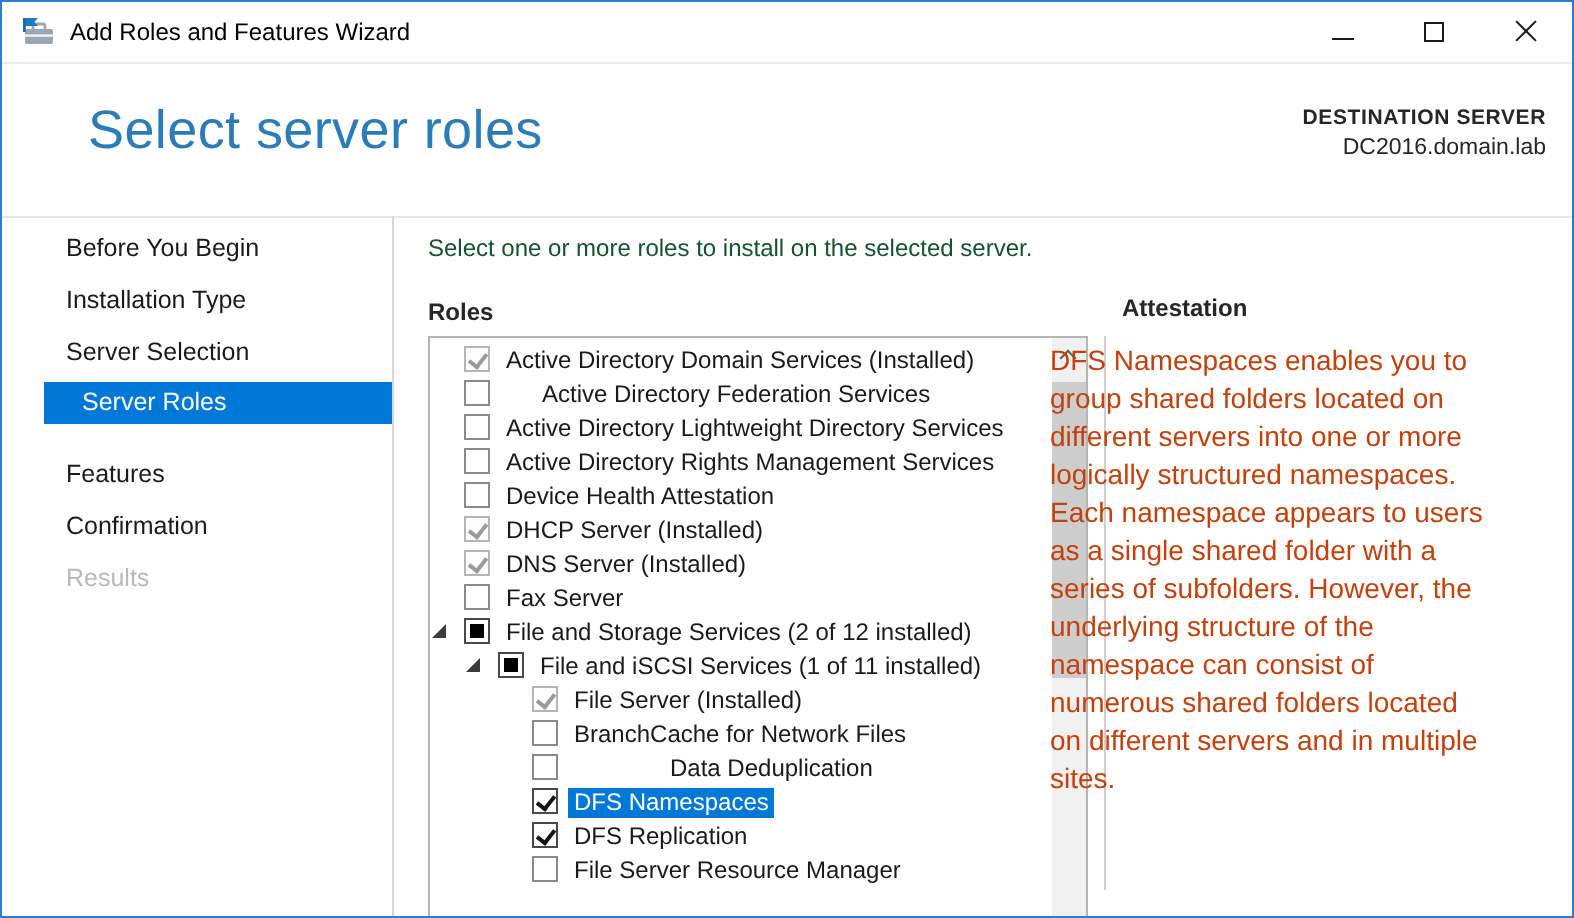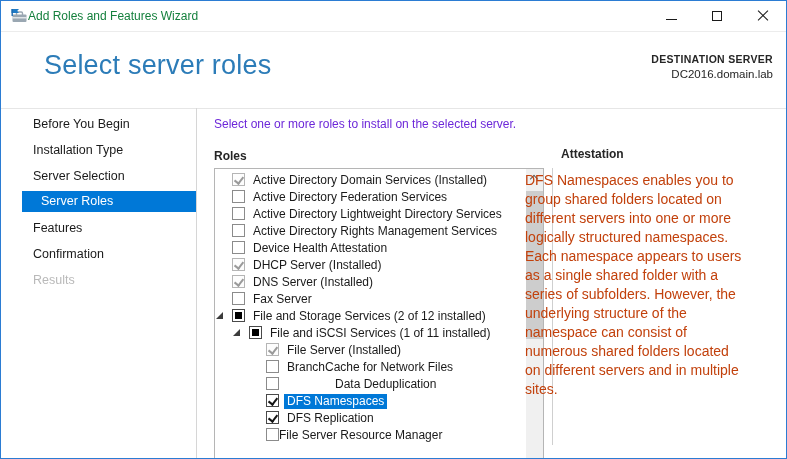--- a/index.html
+++ b/index.html
@@ -11,21 +11,21 @@
     background:#fff; border:1px solid #2b7cd3; overflow:hidden;
   }
 
   
   .titlebar {
     position:absolute; left:0; top:0; right:0; height:31px;
     background:#fff; border-bottom:1px solid #ececec;
     display:flex; align-items:center;
   }
   .app-icon { margin-left:10px; width:17px; height:16px; flex:0 0 auto; }
-  .title-text { font-size:12px; color:#15803d; }
+  .title-text { margin-left:7px; font-size:12px; color:#000000; }
   .window-controls { margin-left:auto; display:flex; height:100%; }
   .wbtn { width:46px; height:100%; display:flex; align-items:center; justify-content:center; }
   .glyph-minimize { width:11px; height:1px; background:#1a1a1a; margin-top:6px; }
   .glyph-maximize { width:10px; height:10px; border:1px solid #1a1a1a; background:#fff; }
   .glyph-close { position:relative; width:12px; height:12px; }
   .glyph-close::before, .glyph-close::after {
     content:''; position:absolute; left:-1px; top:5px; width:14px; height:1px; background:#1a1a1a;
   }
   .glyph-close::before { transform:rotate(45deg); }
   .glyph-close::after  { transform:rotate(-45deg); }
@@ -42,27 +42,27 @@
   .header-rule { position:absolute; left:0; top:107px; right:0; height:1px; background:#e6e6e6; }
 
   
   .sidebar { position:absolute; left:0; top:110px; width:195px; bottom:0; background:#fff; }
   .nav-item {
     height:26px; line-height:26px; padding-left:32px;
     font-size:12.5px; color:#1a1a1a; white-space:nowrap; cursor:default;
   }
   .nav-item.selected {
     margin-left:21px; padding-left:19px; height:21px; line-height:21px;
-    margin-top:2px; margin-bottom:3px; background:#0078d7; color:#fff;
+    margin-top:2px; margin-bottom:12px; background:#0078d7; color:#fff;
   }
   .nav-item.disabled { color:#b9b9b9; }
   .v-divider-left { position:absolute; left:195px; top:107px; bottom:0; width:1px; background:#d6d6d6; }
 
   
-  .instruction { position:absolute; left:213px; top:116px; font-size:12px; color:#6d28d9; }
+  .instruction { position:absolute; left:213px; top:116px; font-size:12px; color:#14532d; }
   .roles-title { position:absolute; left:213px; top:148px; font-size:12px; font-weight:700; color:#262626; }
   .roles-box {
     position:absolute; left:213px; top:167px; width:330px; height:293px;
     border:1px solid #b5b5b5; background:#fff; overflow:hidden;
   }
   .roles-inner { position:absolute; left:0; top:0; right:17px; bottom:0; padding-top:3px; }
   .role-row { position:relative; height:17px; font-size:12px; white-space:nowrap; }
   .role-label { position:absolute; top:1px; line-height:15px; color:#1a1a1a; }
   .role-label.selected { background:#0078d7; color:#fff; padding:0 3px; margin-left:-3px; }
   .cb { position:absolute; top:1px; width:13px; height:13px; background:#fff; }
@@ -152,21 +152,21 @@
   <div class="roles-title">Roles</div>
 
   <div class="roles-box">
     <div class="roles-inner">
         <div class="role-row">
           <span class="cb installed" style="left: 17px;"></span>
           <span class="role-label" style="left: 38px;">Active Directory Domain Services (Installed)</span>
         </div>
         <div class="role-row">
           <span class="cb unchecked" style="left: 17px;"></span>
-          <span class="role-label" style="left: 38px;">Active Directory Federation Services</span>
+          <span class="role-label" style="left: 56px;">Active Directory Federation Services</span>
         </div>
         <div class="role-row">
           <span class="cb unchecked" style="left: 17px;"></span>
           <span class="role-label" style="left: 38px;">Active Directory Lightweight Directory Services</span>
         </div>
         <div class="role-row">
           <span class="cb unchecked" style="left: 17px;"></span>
           <span class="role-label" style="left: 38px;">Active Directory Rights Management Services</span>
         </div>
         <div class="role-row">
@@ -210,21 +210,21 @@
         <div class="role-row">
           <span class="cb checked" style="left: 51px;"></span>
           <span class="role-label selected" style="left: 72px;">DFS Namespaces</span>
         </div>
         <div class="role-row">
           <span class="cb checked" style="left: 51px;"></span>
           <span class="role-label" style="left: 72px;">DFS Replication</span>
         </div>
         <div class="role-row">
           <span class="cb unchecked" style="left: 51px;"></span>
-          <span class="role-label" style="left: 64px;">File Server Resource Manager</span>
+          <span class="role-label" style="left: 72px;">File Server Resource Manager</span>
         </div>
       </div>
     <div class="scrollbar">
       <div class="scroll-up">
         <span class="chevron-up"></span>
       </div>
       <div class="scroll-thumb"></div>
     </div>
   </div>
 

